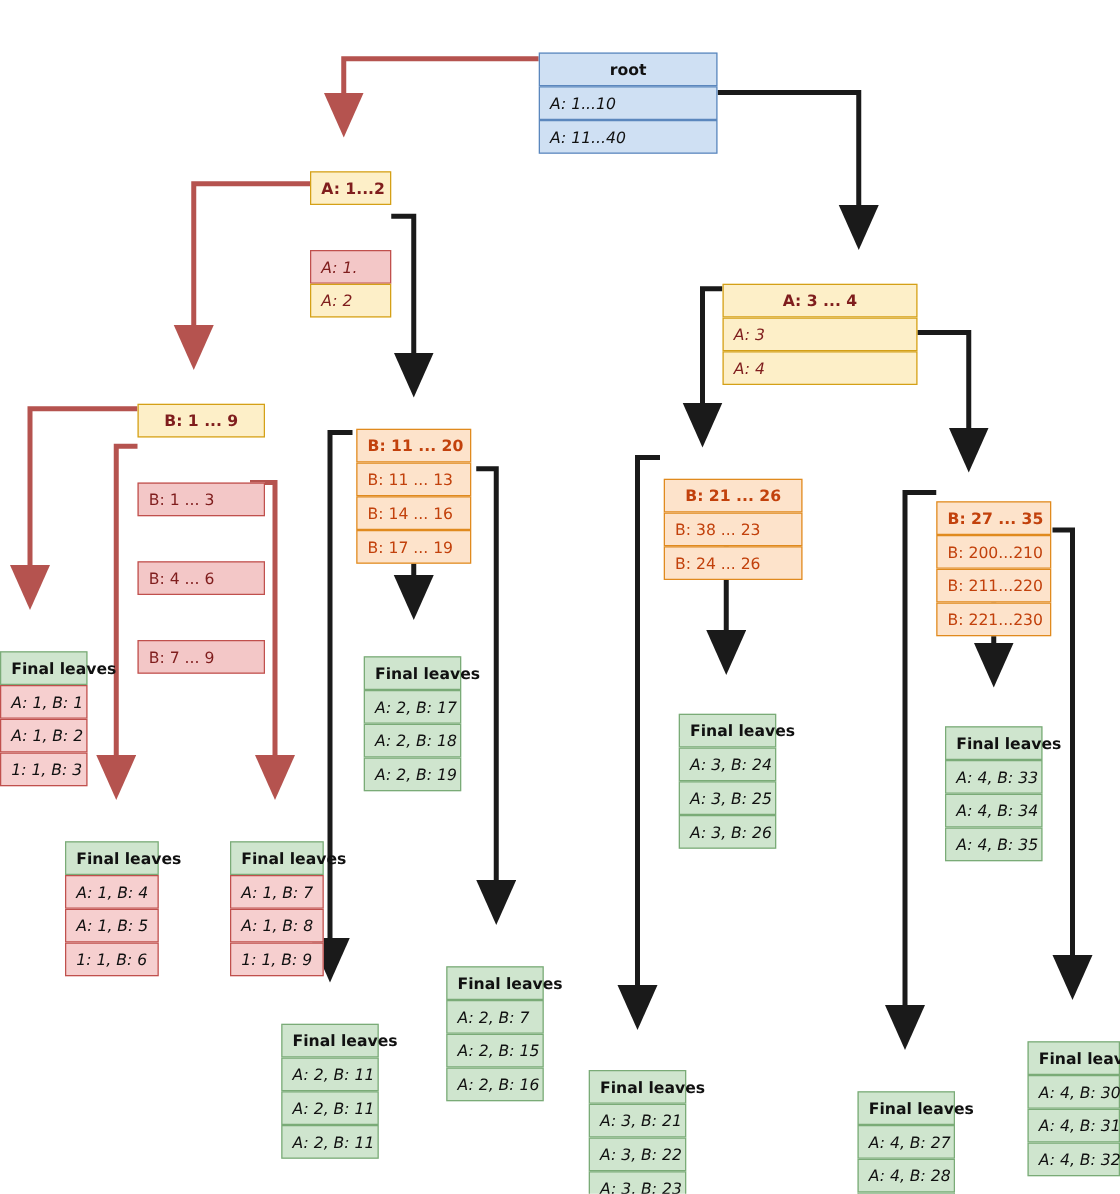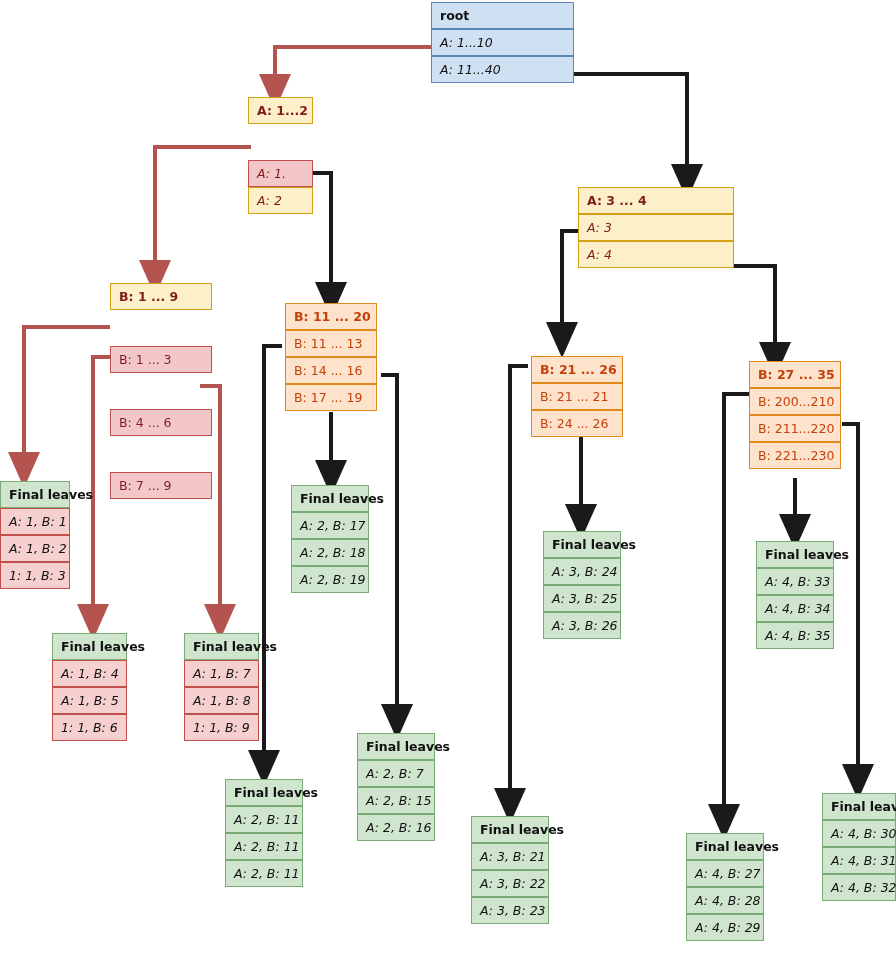--- a/index.html
+++ b/index.html
@@ -3,21 +3,21 @@
 <meta charset="utf-8">
 <style>
   html,body{margin:0;padding:0;background:#ffffff;}
   body{width:896px;height:955px;position:relative;overflow:hidden;
        font-family:"DejaVu Sans","Liberation Sans",sans-serif;}
   #canvas{position:relative;width:896px;height:955px;}
   svg#edges{position:absolute;left:0;top:0;width:896px;height:955px;pointer-events:none;}
   .node{position:absolute;box-sizing:border-box;}
   .row{box-sizing:border-box;border-style:solid;border-width:1px;
        padding:5px 8px;font-size:12.5px;line-height:15px;white-space:nowrap;}
-  .hdr{font-weight:bold;}
+  .hdr{font-weight:bold;text-align:center;margin-top:40px;}
   .it{font-style:italic;}
 
   
   .blue .row{background:#cfe0f3;border-color:#5b87bd;color:#111;}
   
   .yel .row{background:#fdefc8;border-color:#d4a017;color:#7f1d1d;}
   .yel .hdr{background:#fdefc8;}
   
   .org .row{background:#fde3cb;border-color:#e08a1e;color:#c2410c;}
   
@@ -90,23 +90,23 @@
     <div class="row pinkrow">B: 7 ... 9</div>
   </div>
 
   <div class="node org" style="left:285px;top:303px;width:92px;">
     <div class="row hdr">B: 11 ... 20</div>
     <div class="row">B: 11 ... 13</div>
     <div class="row">B: 14 ... 16</div>
     <div class="row">B: 17 ... 19</div>
   </div>
 
-  <div class="node org" style="left:531px;top:356px;width:92px;">
+  <div class="node org" style="left:531px;top:343px;width:111px;">
     <div class="row hdr">B: 21 ... 26</div>
-    <div class="row">B: 21 ... 21</div>
+    <div class="row">B: 38 ... 23</div>
     <div class="row">B: 24 ... 26</div>
   </div>
 
   <div class="node org" style="left:749px;top:361px;width:92px;">
     <div class="row hdr">B: 27 ... 35</div>
     <div class="row">B: 200...210</div>
     <div class="row">B: 211...220</div>
     <div class="row">B: 221...230</div>
   </div>
 

